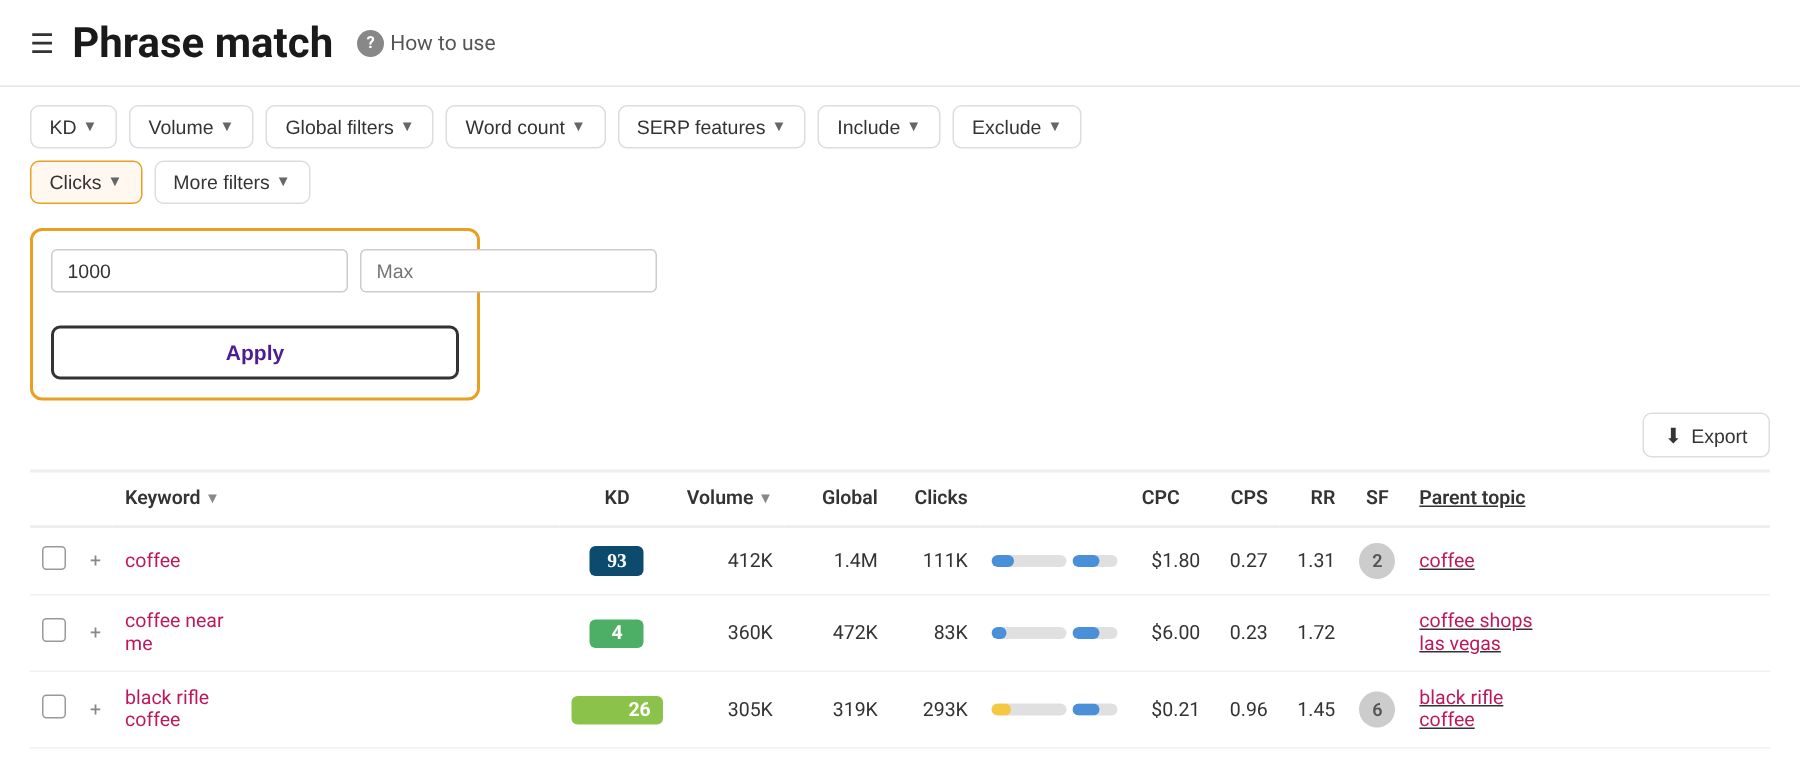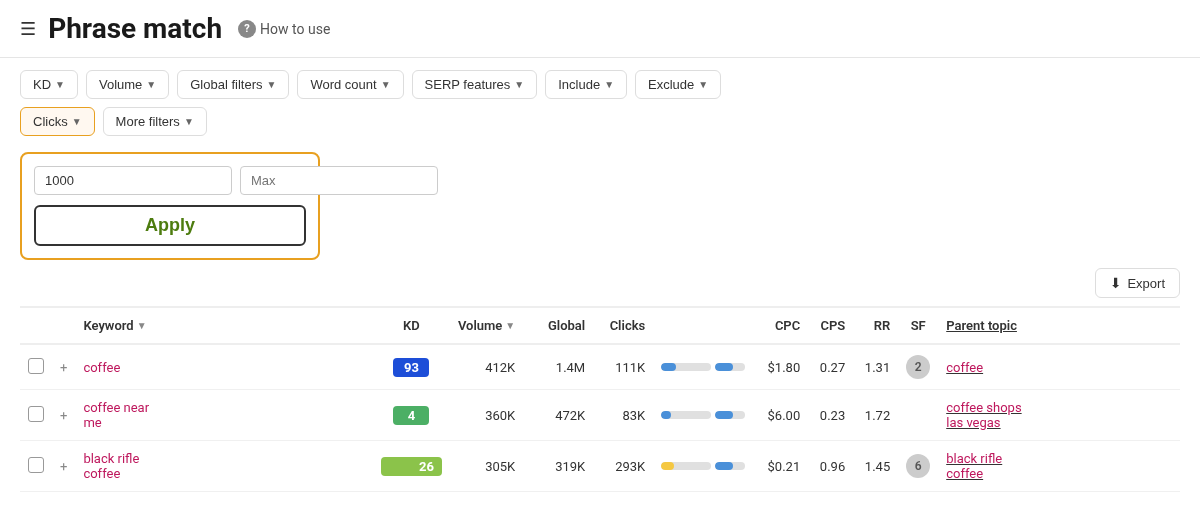--- a/index.html
+++ b/index.html
@@ -104,24 +104,25 @@
       font-size: 13px;
       color: #333;
       outline: none;
     }
     .apply-btn {
       width: 100%;
       background: #fff;
       border: 2px solid #333;
       border-radius: 6px;
       padding: 8px;
-      font-size: 18px;
+      font-size: 14px;
       font-weight: 700;
       cursor: pointer;
-      color: #4d7c0f;
+      color: #4c1d95;
+      margin-top: 12px;
     }
     .table-area {
       padding: 0 20px;
     }
     .table-header-row {
       display: flex;
       align-items: center;
       justify-content: flex-end;
       padding: 8px 0;
       border-bottom: 2px solid #eee;
@@ -168,21 +169,21 @@
     .kd-badge {
       display: inline-block;
       padding: 2px 8px;
       border-radius: 4px;
       font-weight: 700;
       font-size: 13px;
       color: white;
       text-align: center;
       min-width: 36px;
     }
-    .kd-red { background: #1d4ed8; }
+    .kd-red { background: #0c4a6e; font-family: Liberation Serif, serif; }
     .kd-green { background: #4caf65; }
     .kd-yellow-green { background: #8bc34a; padding-left: 38px; }
     .volume-bar-wrapper {
       display: flex;
       align-items: center;
       gap: 4px;
       min-width: 80px;
     }
     .volume-bar-bg {
       width: 50px;
@@ -209,21 +210,21 @@
       color: #555;
       font-size: 12px;
       font-weight: 600;
     }
     .col-keyword { min-width: 160px; }
     .col-kd { width: 50px; text-align: center; }
     .col-volume { width: 70px; text-align: right; }
     .col-global { width: 70px; text-align: right; }
     .col-clicks { width: 60px; text-align: right; }
     .col-trend { width: 90px; }
-    .col-cpc { width: 55px; text-align: right; }
+    .col-cpc { width: 55px; }
     .col-cps { width: 45px; text-align: right; }
     .col-rr { width: 45px; text-align: right; }
     .col-sf { width: 35px; text-align: center; }
     .col-parent { min-width: 130px; text-decoration: underline; }
     .checkbox {
       width: 16px;
       height: 16px;
       border: 1.5px solid #999;
       border-radius: 3px;
       display: inline-block;

